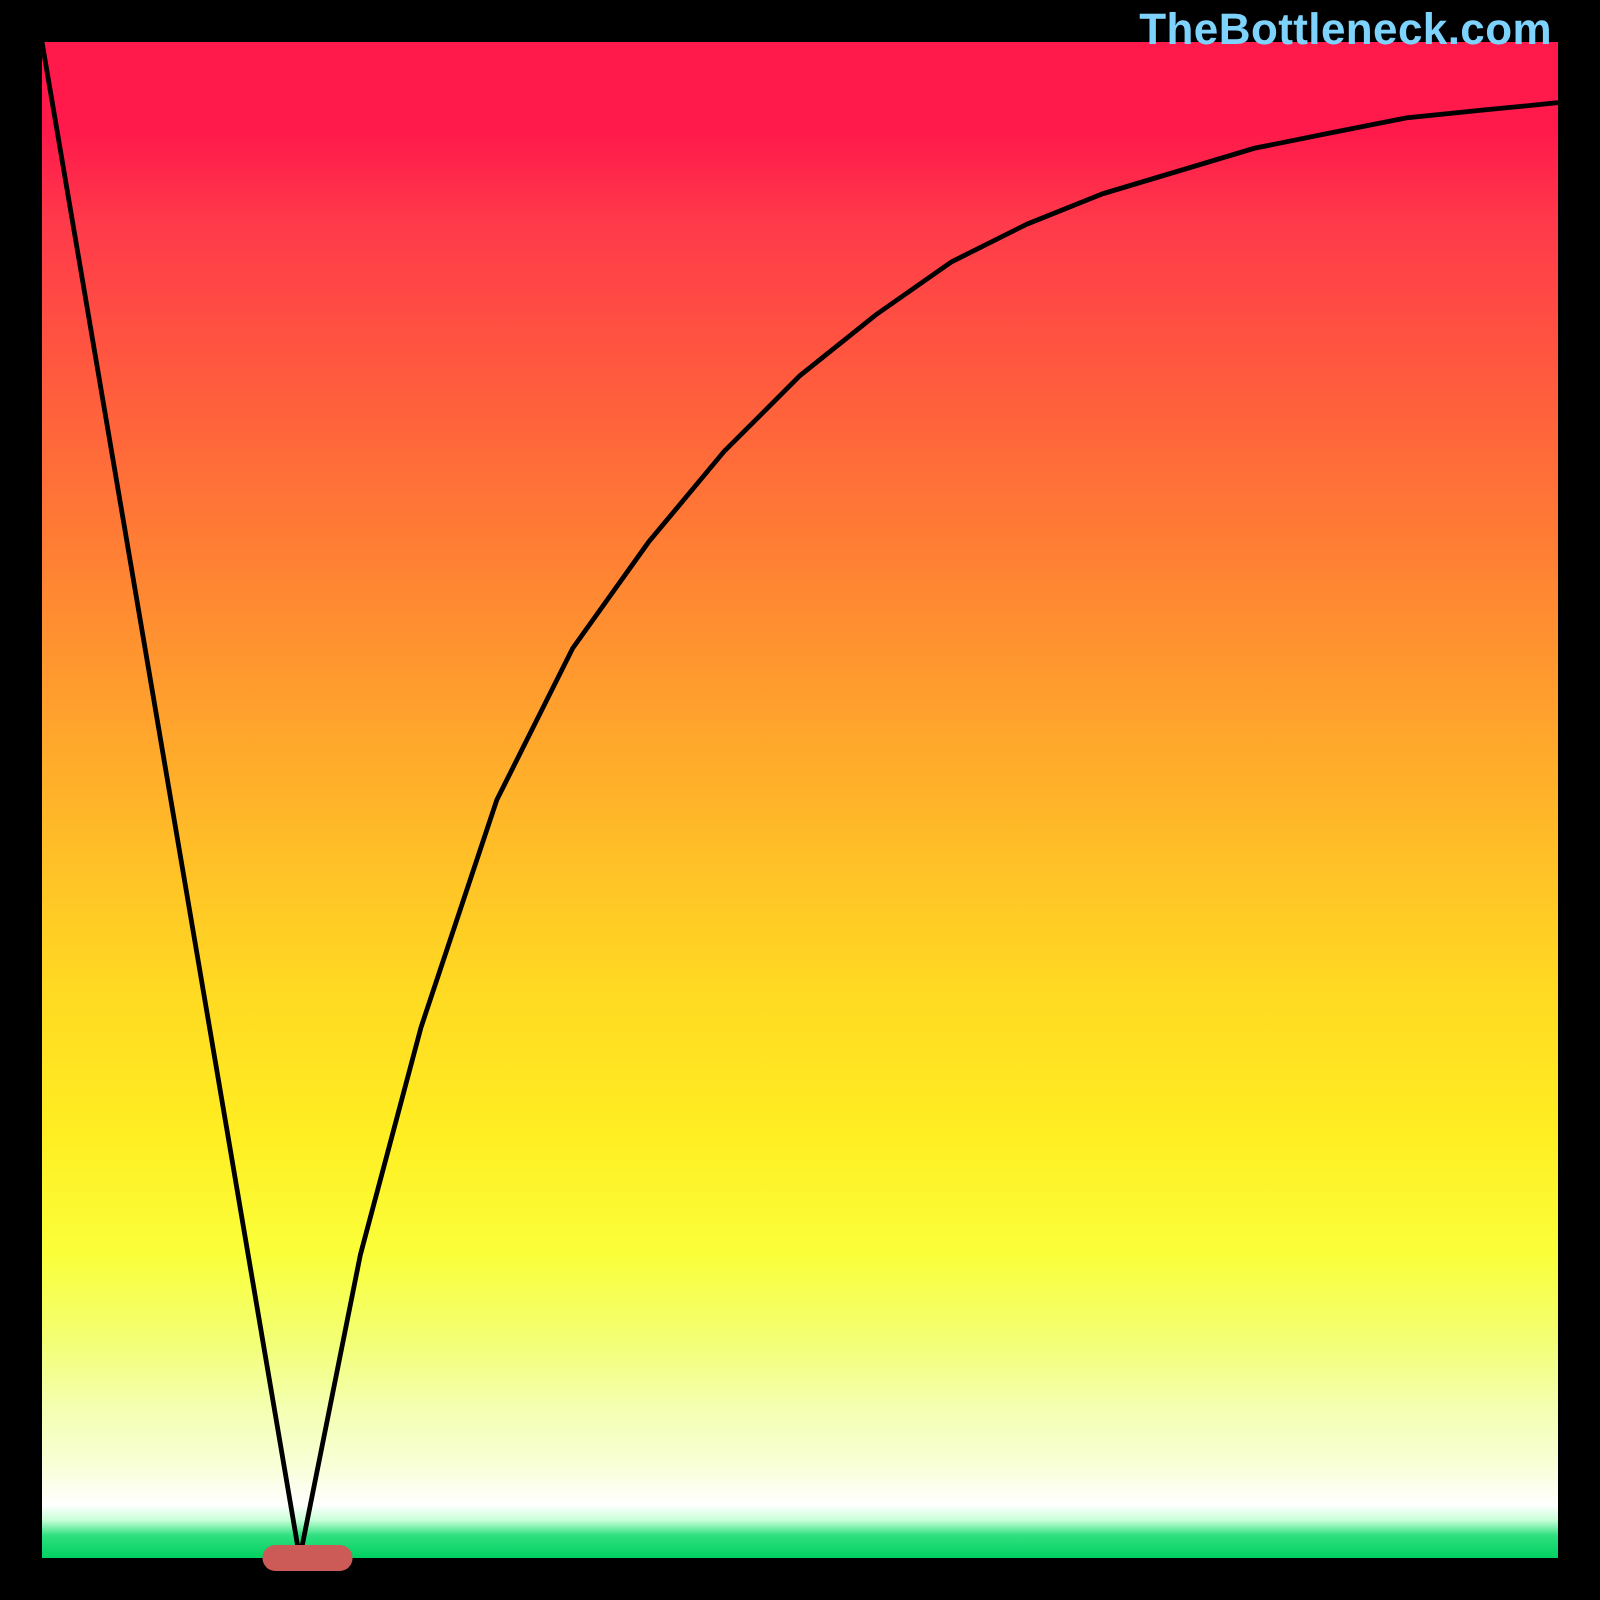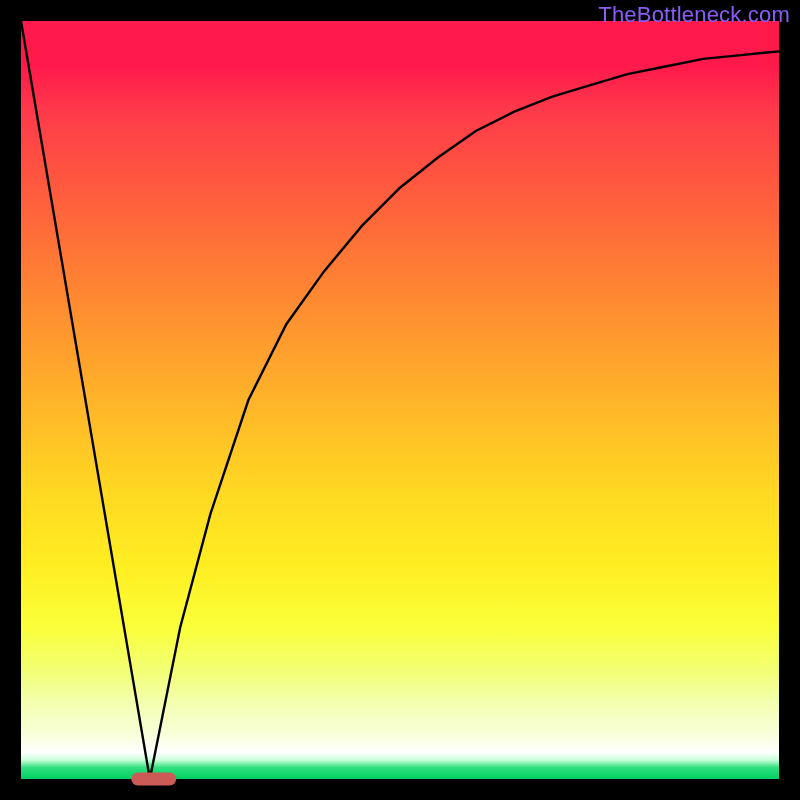--- a/index.html
+++ b/index.html
@@ -39,24 +39,24 @@
       #f8ffd8 94%,
       #ffffff 96.5%,
       #c8ffd8 97.5%,
       #30e080 98.5%,
       #00d060 100%
     );
   }
   .watermark {
     position: absolute;
     top: 2px;
-    right: 10px;
-    color: #8b5cf6;
+    right: 24px;
+    color: #7dd3fc;
     font-size: 22px;
-    font-weight: 400;
+    font-weight: 700;
     user-select: none;
     letter-spacing: 0.2px;
   }
   svg.curve {
     position: absolute;
     left: 0;
     top: 0;
     width: 758px;
     height: 758px;
     overflow: visible;

